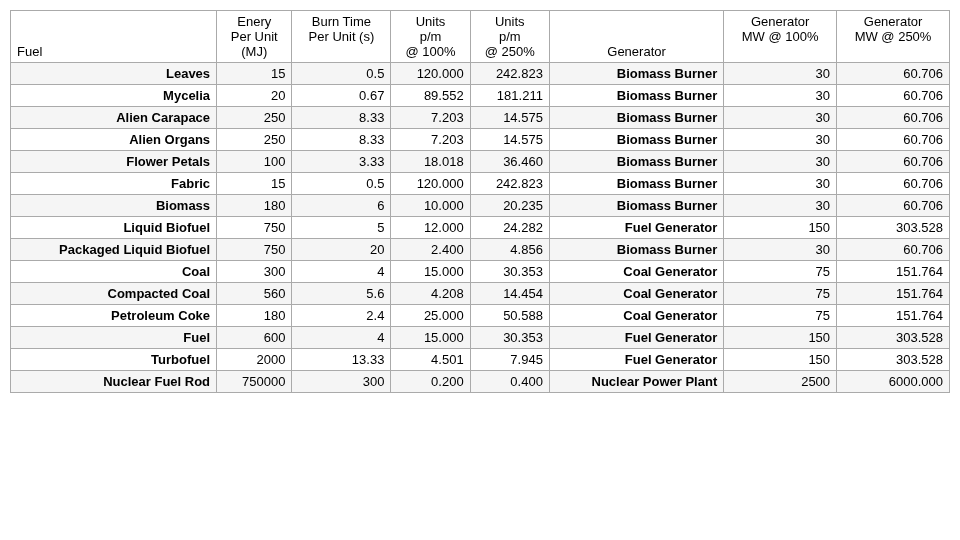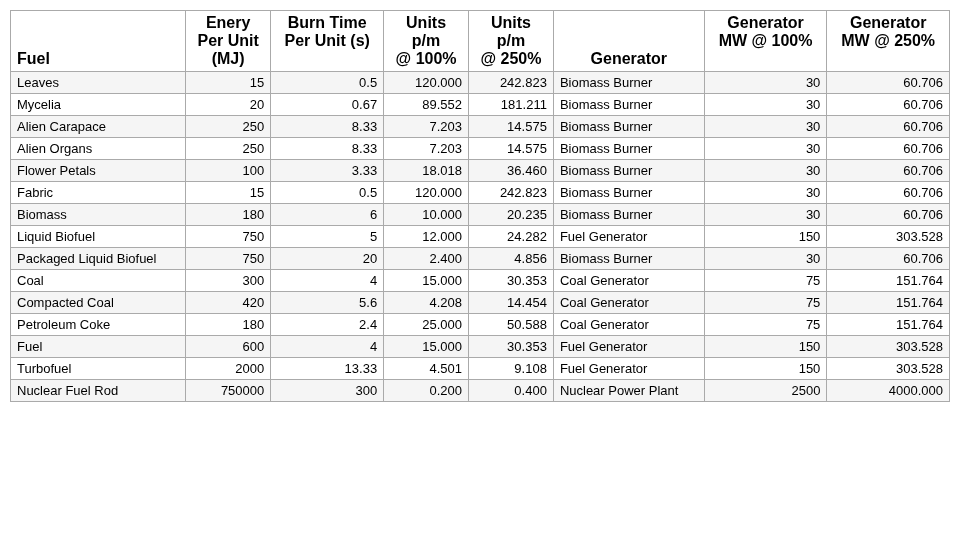--- a/index.html
+++ b/index.html
@@ -18,34 +18,35 @@
       border-collapse: collapse;
       width: 940px;
       font-size: 13px;
     }
     th, td {
       border: 1px solid #aaa;
       padding: 3px 6px;
     }
     th {
       background: #fff;
-      font-weight: bold;
+      font-weight: normal;
       text-align: center;
       vertical-align: bottom;
-      font-size: 16px;
+      font-size: 13px;
     }
     td {
       background: #fff;
       vertical-align: middle;
     }
     td.num {
       text-align: right;
     }
     td.str {
-      text-align: left;
+      text-align: right;
+      font-weight: bold;
     }
     tr:nth-child(odd) td {
       background: #f5f5f5;
     }
     tr:nth-child(even) td {
       background: #ffffff;
     }
     .th-fuel { text-align: left; }
   </style>
 </head>
@@ -162,21 +163,21 @@
         <td class="num">300</td>
         <td class="num">4</td>
         <td class="num">15.000</td>
         <td class="num">30.353</td>
         <td class="str">Coal Generator</td>
         <td class="num">75</td>
         <td class="num">151.764</td>
       </tr>
       <tr>
         <td class="str">Compacted Coal</td>
-        <td class="num">420</td>
+        <td class="num">560</td>
         <td class="num">5.6</td>
         <td class="num">4.208</td>
         <td class="num">14.454</td>
         <td class="str">Coal Generator</td>
         <td class="num">75</td>
         <td class="num">151.764</td>
       </tr>
       <tr>
         <td class="str">Petroleum Coke</td>
         <td class="num">180</td>
@@ -195,29 +196,29 @@
         <td class="num">30.353</td>
         <td class="str">Fuel Generator</td>
         <td class="num">150</td>
         <td class="num">303.528</td>
       </tr>
       <tr>
         <td class="str">Turbofuel</td>
         <td class="num">2000</td>
         <td class="num">13.33</td>
         <td class="num">4.501</td>
-        <td class="num">9.108</td>
+        <td class="num">7.945</td>
         <td class="str">Fuel Generator</td>
         <td class="num">150</td>
         <td class="num">303.528</td>
       </tr>
       <tr>
         <td class="str">Nuclear Fuel Rod</td>
         <td class="num">750000</td>
         <td class="num">300</td>
         <td class="num">0.200</td>
         <td class="num">0.400</td>
         <td class="str">Nuclear Power Plant</td>
         <td class="num">2500</td>
-        <td class="num">4000.000</td>
+        <td class="num">6000.000</td>
       </tr>
     </tbody>
 </table>
 
 </body></html>

